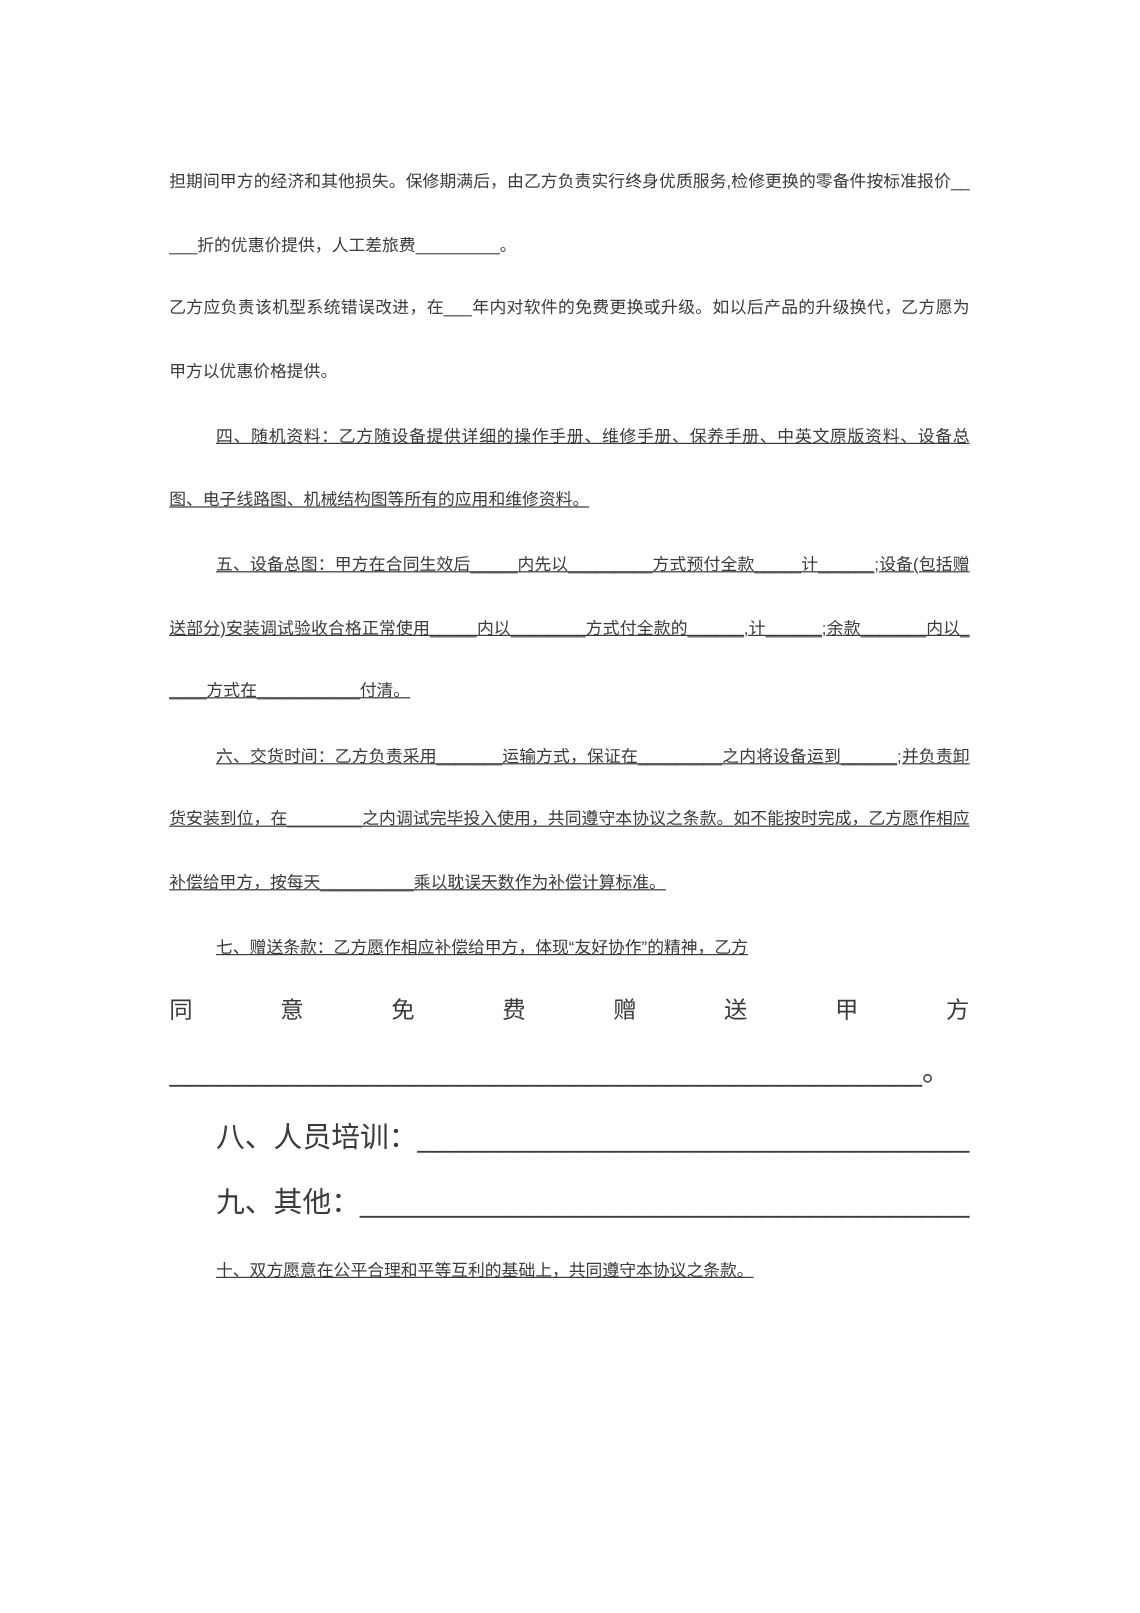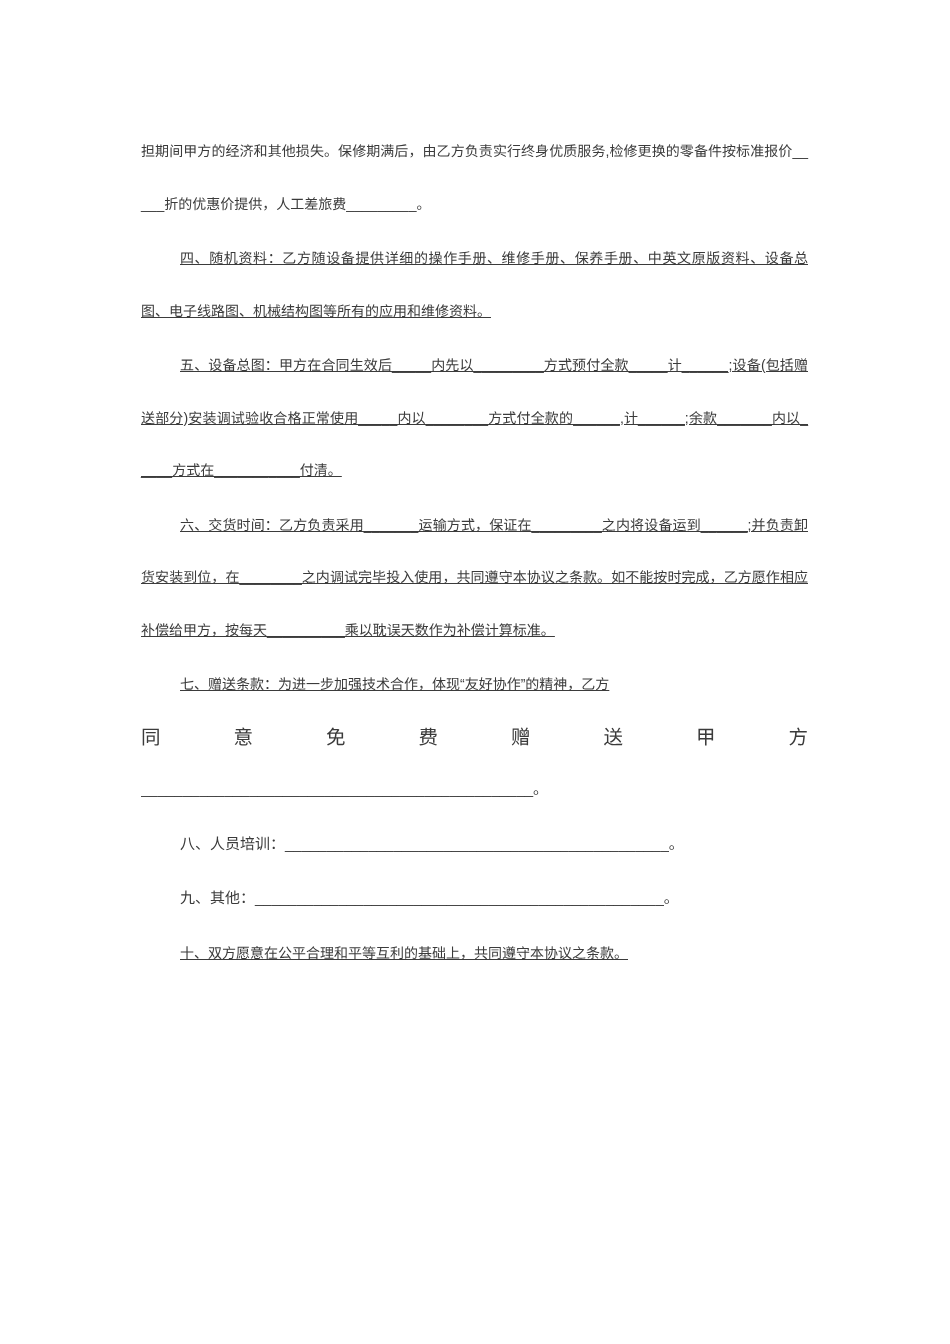--- a/index.html
+++ b/index.html
@@ -47,52 +47,53 @@
     line-height: 52.5px;
     color: #3b3b3b;
     display: flex;
     justify-content: space-between;
     width: 667px;
   }
   .spread-line > span { display: inline-block; }
 
   .rule-line {
     font-family: "Liberation Sans", "DejaVu Sans", sans-serif;
-    font-size: 15px;
+    font-size: 24px;
     line-height: 52.5px;
     color: #3b3b3b;
     white-space: nowrap;
     overflow: hidden;
     width: 667px;
   }
 </style>
 </head>
 <body>
 
 <div class="page">
   <div class="doc-body">
 
     <p class="para">担期间甲方的经济和其他损失。保修期满后，由乙方负责实行终身优质服务,检修更换的零备件按标准报价_____折的优惠价提供，人工差旅费_________。</p>
 
+    <p class="para">乙方应负责该机型系统错误改进，在___年内对软件的免费更换或升级。如以后产品的升级换代，乙方愿为甲方以优惠价格提供。</p>
 
     <div class="gap-md"></div>
 
     <p class="para indent">四、随机资料：乙方随设备提供详细的操作手册、维修手册、保养手册、中英文原版资料、设备总图、电子线路图、机械结构图等所有的应用和维修资料。</p>
 
     <div class="gap-md"></div>
 
     <p class="para indent">五、设备总图：甲方在合同生效后_____内先以_________方式预付全款_____计______;设备(包括赠送部分)安装调试验收合格正常使用_____内以________方式付全款的______,计______;余款_______内以_____方式在___________付清。</p>
 
     <div class="gap-md"></div>
 
     <p class="para indent">六、交货时间：乙方负责采用_______运输方式，保证在_________之内将设备运到______;并负责卸货安装到位，在________之内调试完毕投入使用，共同遵守本协议之条款。如不能按时完成，乙方愿作相应补偿给甲方，按每天__________乘以耽误天数作为补偿计算标准。</p>
 
     <div class="gap-md"></div>
 
-    <p class="para indent">七、赠送条款：为进一步加强技术合作，体现“友好协作”的精神，乙方</p>
+    <p class="para indent">七、赠送条款：乙方愿作相应补偿给甲方，体现“友好协作”的精神，乙方</p>
 
     <div class="spread-line">
       <span>同</span>
       <span>意</span>
       <span>免</span>
       <span>费</span>
       <span>赠</span>
       <span>送</span>
       <span>甲</span>
       <span>方</span>

